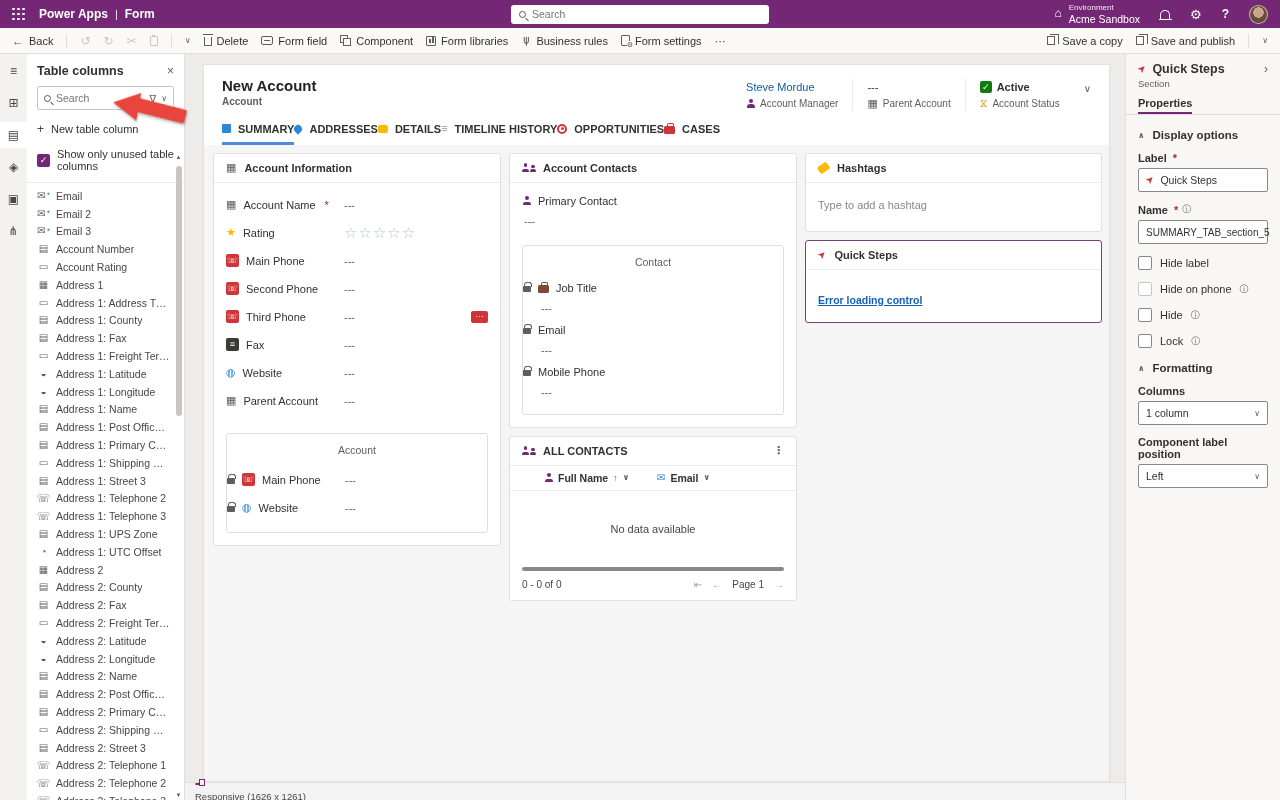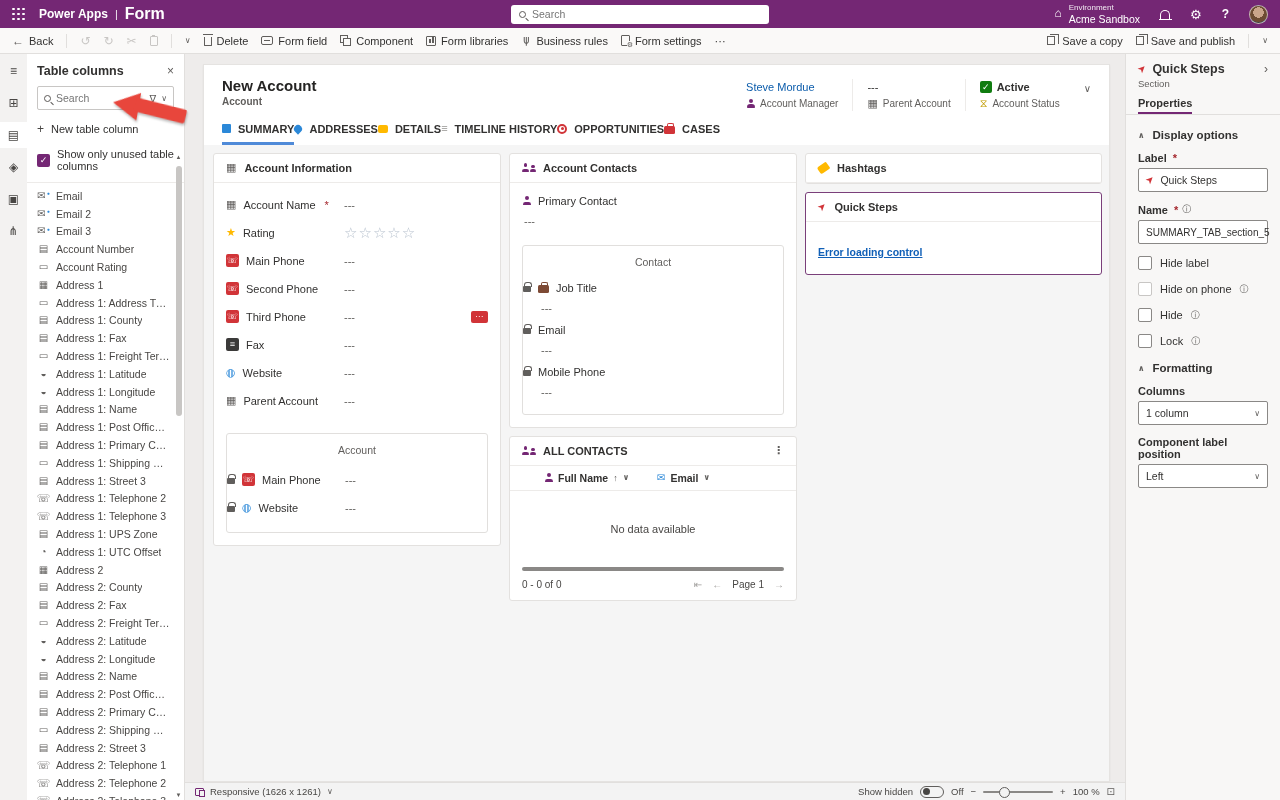--- a/index.html
+++ b/index.html
@@ -6,21 +6,21 @@
   html,body{width:1280px;height:800px;overflow:hidden;}
   body{font-family:"Liberation Sans","DejaVu Sans",sans-serif;font-size:11px;color:#323130;background:#edebe9;position:relative;}
 
   
   .topbar{height:28px;background:#742774;display:flex;align-items:center;padding:0 12px;color:#fff;position:relative;}
   .waffle{width:13px;height:13px;position:relative;margin-right:14px;cursor:pointer;}
   .waffle::before{content:"";position:absolute;left:0;top:0;width:2.5px;height:2.5px;border-radius:50%;background:#fff;
     box-shadow:5px 0 0 #fff,10px 0 0 #fff,0 5px 0 #fff,5px 5px 0 #fff,10px 5px 0 #fff,0 10px 0 #fff,5px 10px 0 #fff,10px 10px 0 #fff;}
   .brand{font-weight:bold;font-size:12px;}
   .brand-div{margin:0 7px;opacity:.9;}
-  .brand-page{font-size:16px;font-weight:bold;}
+  .brand-page{font-size:12px;font-weight:bold;}
   .top-search{position:absolute;left:50%;transform:translateX(-50%);width:258px;height:19px;background:#fff;border-radius:3px;display:flex;align-items:center;padding:0 8px;gap:6px;color:#484644;}
   .mag{width:7px;height:7px;border:1.2px solid #5d5a58;border-radius:50%;position:relative;display:inline-block;flex:none;}
   .mag::after{content:"";position:absolute;width:4px;height:1.2px;background:#5d5a58;transform:rotate(45deg);left:5px;top:7px;}
   .top-search input{border:none;outline:none;flex:1;font-size:10.5px;font-family:inherit;color:#484644;background:transparent;}
   .top-right{margin-left:auto;display:flex;align-items:center;gap:20px;}
   .env{display:flex;align-items:center;gap:7px;line-height:1.15;}
   .env-ic{font-size:12px;}
   .env-label{font-size:8px;opacity:.9;}
   .env-name{font-size:10.5px;}
   .bell{width:10px;height:9px;border:1.2px solid #fff;border-bottom:none;border-radius:5px 5px 0 0;position:relative;display:inline-block;}
@@ -171,21 +171,21 @@
   .hscroll{margin:0 12px;height:4px;background:#8a8886;border-radius:2px;}
   .grid-foot{display:flex;align-items:flex-start;padding:8px 12px 10px;font-size:10px;color:#484644;}
   .pager{margin-left:auto;display:flex;align-items:center;gap:10px;color:#a19f9d;font-size:10px;}
   .pager .pg{color:#484644;}
   
   .hash-body{padding:16px 12px 20px;color:#8a8886;}
   .qs-body{padding:24px 12px 16px;}
   .err-link{color:#1160b7;font-weight:bold;text-decoration:underline;font-size:10.5px;cursor:pointer;}
 
   
-  .statusbar{height:18px;background:#f3f3f3;border-top:1px solid #e1dfdd;display:flex;align-items:center;padding:0 10px;gap:6px;font-size:9.5px;color:#484644;}
+  .statusbar{height:18px;background:#f3f3f3;border-top:1px solid #e1dfdd;display:flex;align-items:flex-start;padding:0 10px;gap:6px;font-size:9.5px;color:#484644;flex-direction:column;}
   .icon-resp{width:9px;height:8px;border:1px solid #742774;border-radius:1px;position:relative;display:inline-block;}
   .icon-resp::after{content:"";position:absolute;right:-2px;bottom:-2px;width:4px;height:5px;border:1px solid #742774;background:#f3f3f3;}
   .st-right{margin-left:auto;display:flex;align-items:center;gap:7px;}
   .toggle{width:24px;height:12px;border:1px solid #605e5c;border-radius:7px;position:relative;cursor:pointer;}
   .toggle::before{content:"";position:absolute;left:2px;top:1.5px;width:7px;height:7px;border-radius:50%;background:#484644;}
   .slider{width:70px;height:2px;background:#8a8886;border-radius:1px;position:relative;cursor:pointer;}
   .slider::before{content:"";position:absolute;left:16px;top:-3.5px;width:9px;height:9px;border-radius:50%;background:#f3f3f3;border:1px solid #605e5c;}
   .fit{font-size:10px;color:#605e5c;}
 
   
@@ -719,20 +719,21 @@
             </div>
           </div>
         </div>
 
         <div class="col c3">
           <div class="card">
             <div class="card-h">
                 <span class="icon-tag"></span>
                 <span>Hashtags</span>
               </div>
+            <div class="hash-body">Type to add a hashtag</div>
           </div>
           <div class="card selected">
             <div class="card-h">
                 <span class="icon-rocket">➤</span>
                 <span>Quick Steps</span>
               </div>
             <div class="qs-body">
               <span class="err-link">Error loading control</span>
             </div>
           </div>

